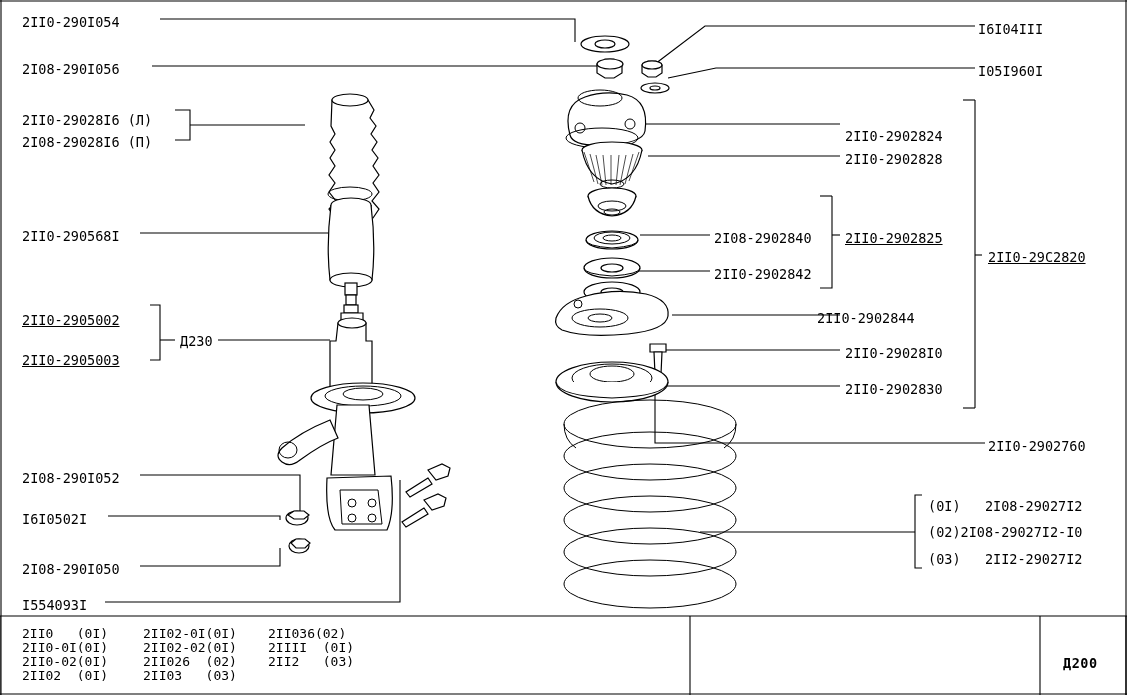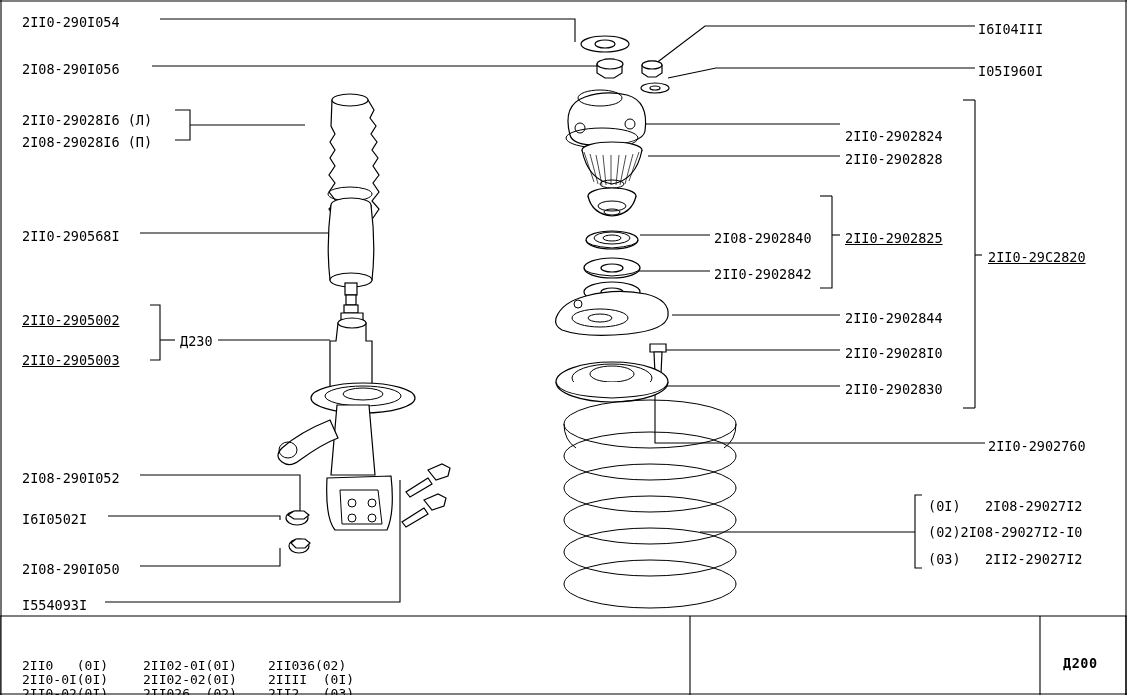--- a/index.html
+++ b/index.html
@@ -6,21 +6,21 @@
   body{width:1127px;height:695px;position:relative;overflow:hidden;
        font-family:"DejaVu Sans Mono","Liberation Mono",monospace;color:#000;}
   #sheet{position:absolute;left:0;top:0;width:1102px;height:695px;}
   .lbl{position:absolute;white-space:pre;font-size:13.5px;letter-spacing:0px;}
   .lbl.u{text-decoration:underline;}
   svg.overlay{position:absolute;left:0;top:0;width:1127px;height:695px;pointer-events:none;}
   .ln{stroke:#000;stroke-width:1.1;fill:none;}
   .part{stroke:#000;stroke-width:1.2;fill:#fff;}
   .part2{stroke:#000;stroke-width:1.0;fill:none;}
   .hatch{stroke:#000;stroke-width:0.7;fill:none;}
-  .footer{position:absolute;font-size:13px;white-space:pre;margin-top:32px;}
+  .footer{position:absolute;font-size:13px;white-space:pre;}
   .title{position:absolute;font-weight:bold;font-size:13.5px;letter-spacing:0.5px;}
 </style>
 </head>
 <body>
 
 <div id="sheet">
 
   <svg class="overlay" viewBox="0 0 1127 695">
 
     <g class="ln">
@@ -255,21 +255,21 @@
 
   <div>
     <div class="lbl" style="left:978px;top:21px;">I6I04III</div>
     <div class="lbl" style="left:978px;top:63px;">I05I960I</div>
     <div class="lbl" style="left:845px;top:119px;margin-top:9px;">2II0-2902824</div>
     <div class="lbl" style="left:845px;top:151px;">2II0-2902828</div>
     <div class="lbl" style="left:714px;top:230px;">2I08-2902840</div>
     <div class="lbl" style="left:714px;top:266px;">2II0-2902842</div>
     <div class="lbl u" style="left:845px;top:230px;">2II0-2902825</div>
     <div class="lbl u" style="left:988px;top:249px;">2II0-29C2820</div>
-    <div class="lbl" style="left:845px;top:310px;">2II0-2902844</div>
+    <div class="lbl" style="left:817px;top:310px;">2II0-2902844</div>
     <div class="lbl" style="left:845px;top:345px;">2II0-29028I0</div>
     <div class="lbl" style="left:845px;top:381px;">2II0-2902830</div>
     <div class="lbl" style="left:988px;top:438px;">2II0-2902760</div>
   </div>
 
   <div>
     <div class="lbl" style="left:928px;top:498px;">(0I)   2I08-29027I2</div>
     <div class="lbl" style="left:928px;top:524px;">(02)2I08-29027I2-I0</div>
     <div class="lbl" style="left:928px;top:551px;">(03)   2II2-29027I2</div>
   </div>

